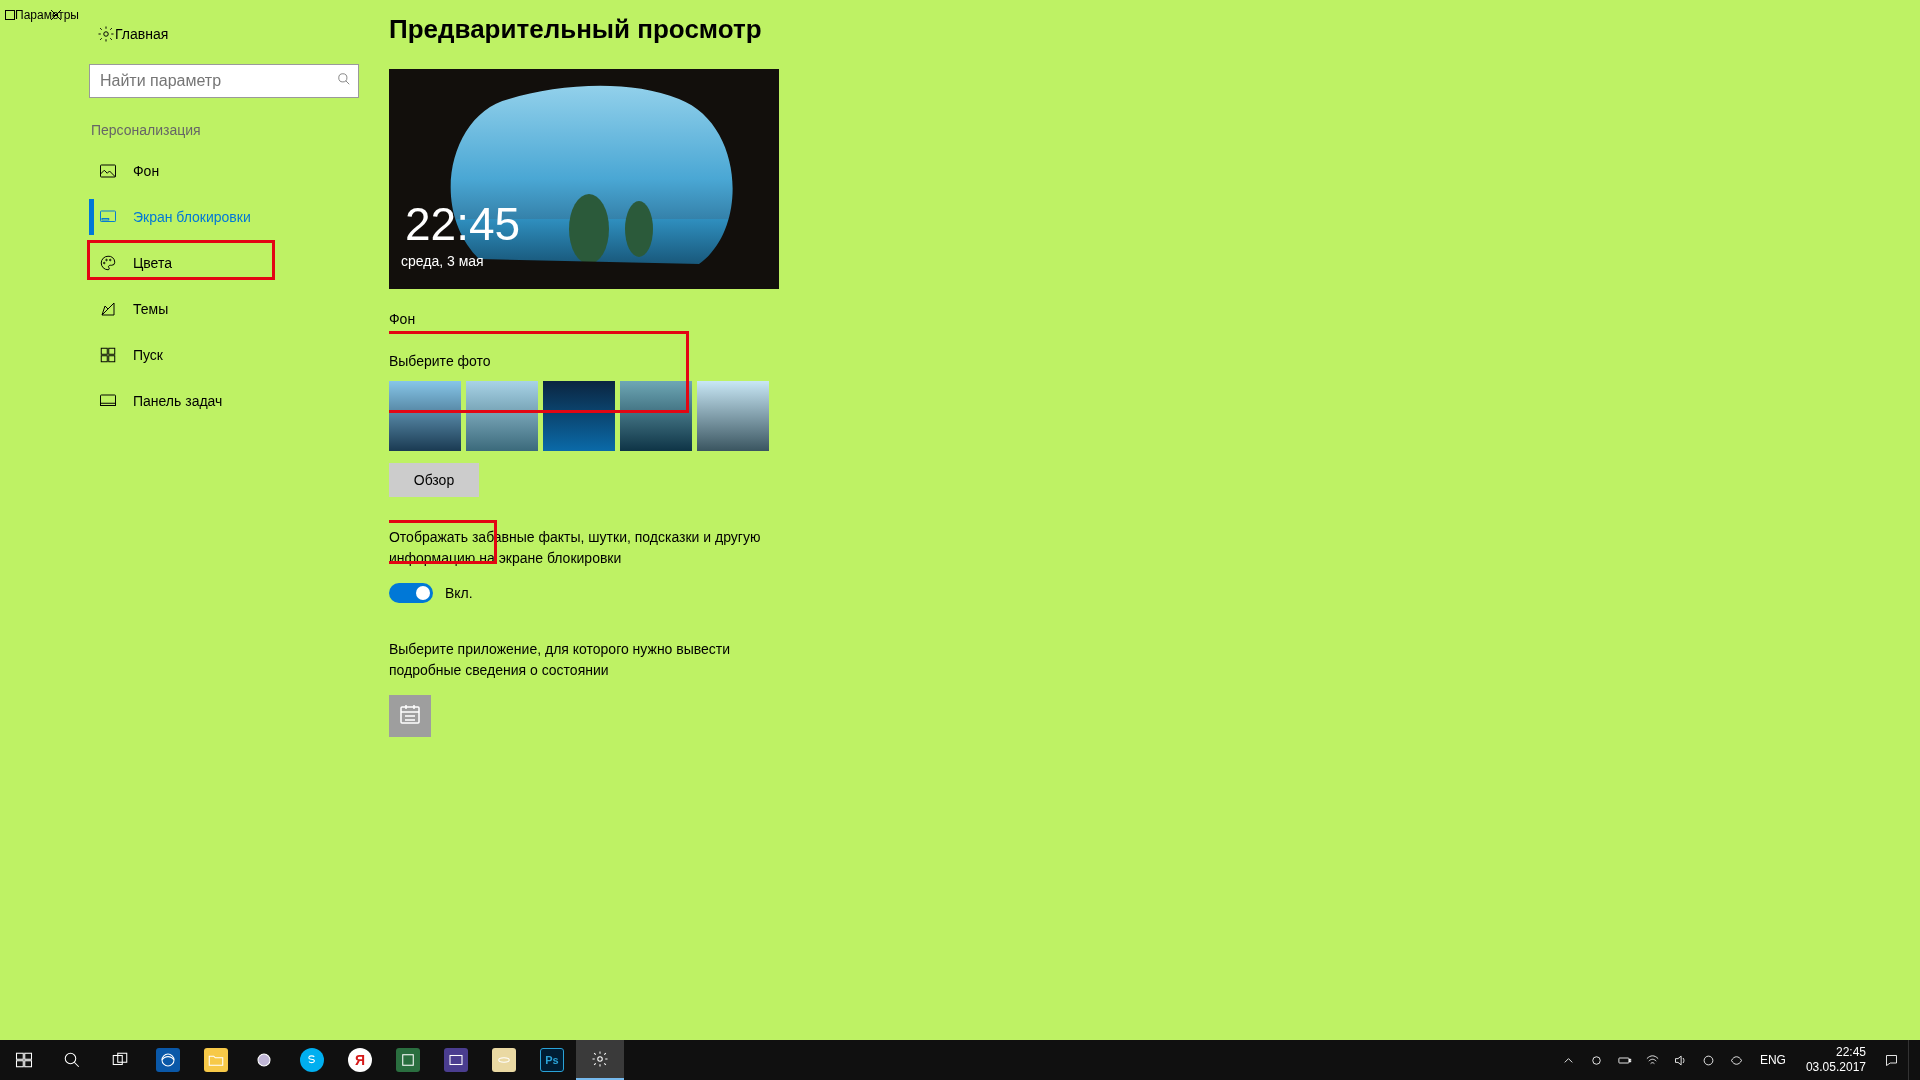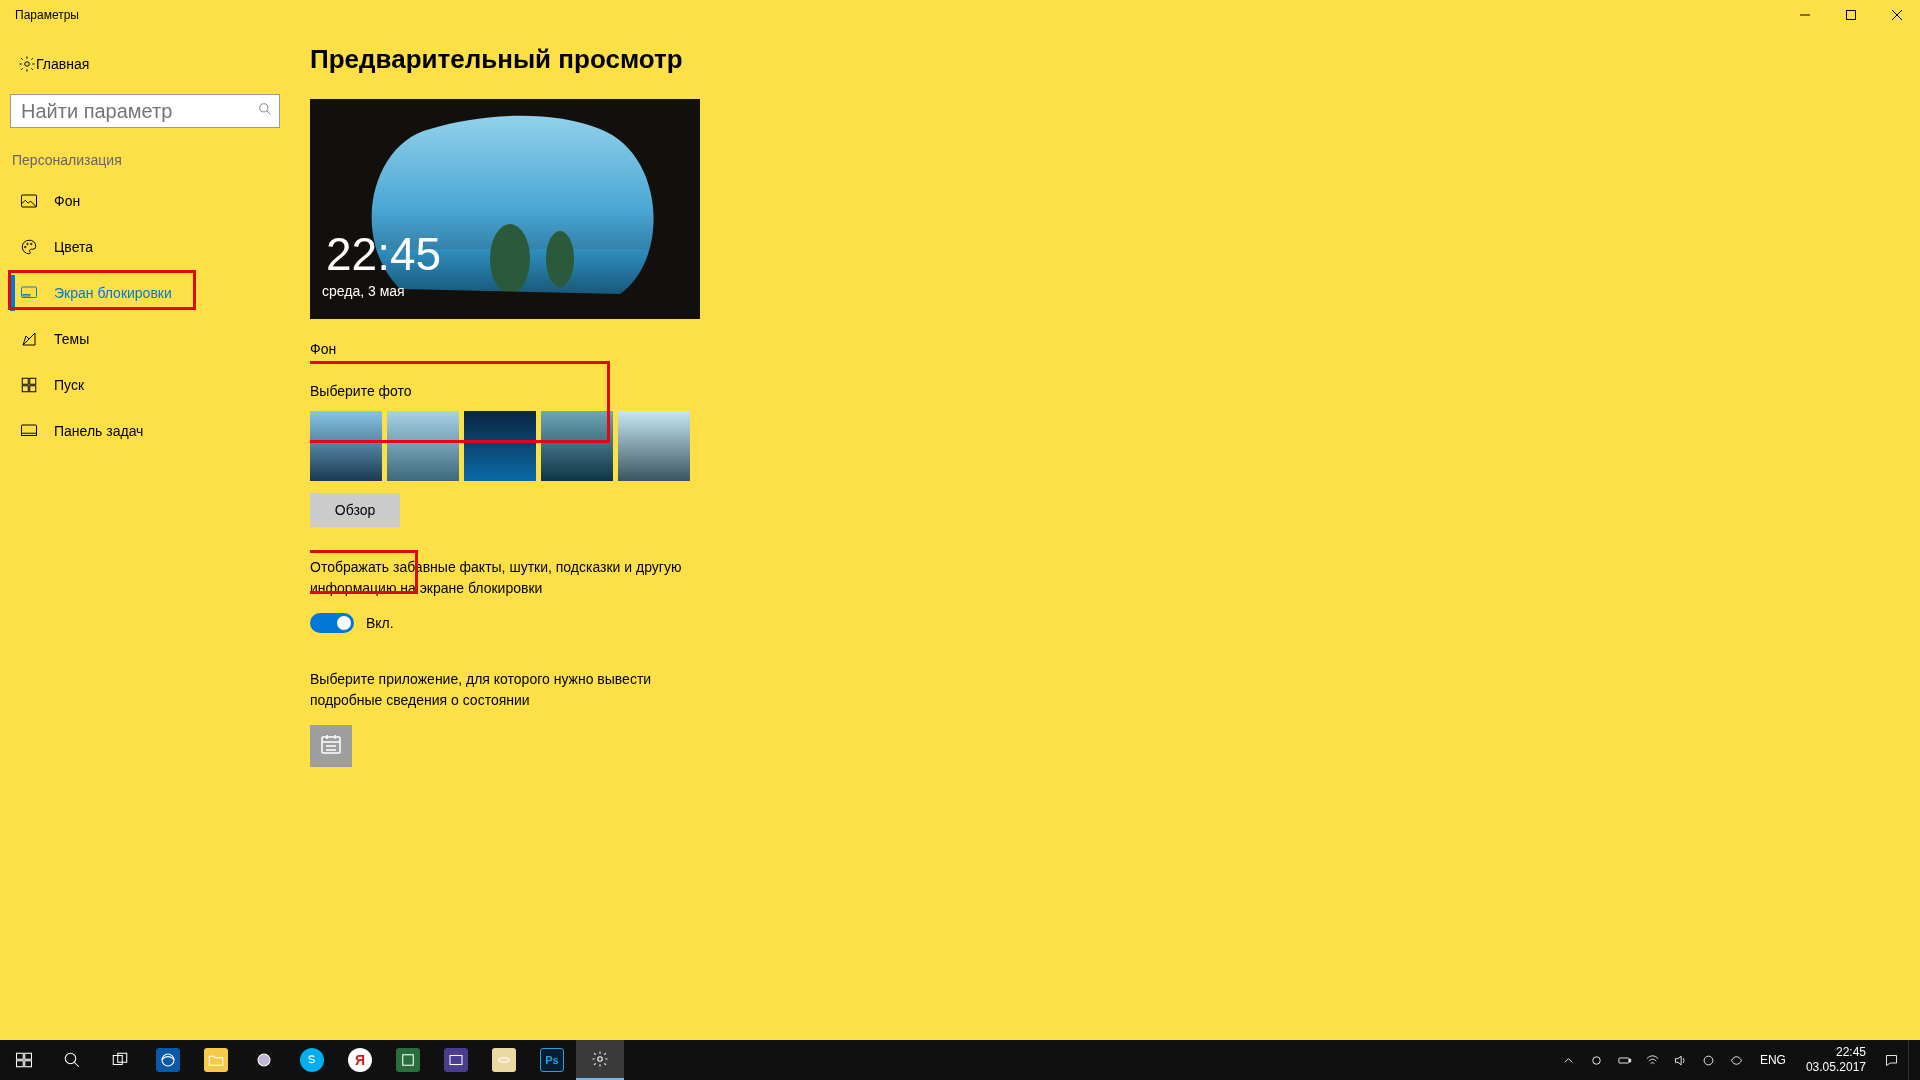--- a/index.html
+++ b/index.html
@@ -1,32 +1,32 @@
 <!DOCTYPE html>
 <html><head>
 <meta charset="utf-8">
 <style>
 html,body{margin:0;padding:0;width:1920px;height:1080px;font-family:"Segoe UI",Arial,sans-serif;background:#fff;overflow:hidden;color:#000}
 *{box-sizing:border-box}
 
 
-.window{position:absolute;top:0;left:0;right:0;bottom:40px;background:#fde047;display:flex;flex-direction:column}
+.window{position:absolute;top:0;left:0;right:0;bottom:40px;background:#bef264;display:flex;flex-direction:row}
 .titlebar{height:30px;display:flex;align-items:center;padding-left:15px;font-size:12px;color:#000;position:relative}
 .caption-controls{position:absolute;right:0;top:0;height:30px;display:flex}
 .caption-btn{width:46px;height:30px;display:flex;align-items:center;justify-content:center;color:#000;cursor:pointer}
 .caption-btn svg{width:10px;height:10px;stroke:#000;stroke-width:1;fill:none}
 
 
 .body{flex:1;display:flex;overflow:hidden}
 .sidebar{width:310px;padding:10px 10px 10px 10px;flex-shrink:0}
 .home-row{display:flex;align-items:center;height:48px;padding-left:8px;font-size:14px;cursor:pointer}
 .icon16{width:18px;height:18px;display:inline-flex;align-items:center;justify-content:center}
 .icon16 svg{width:18px;height:18px;stroke:#000;fill:none;stroke-width:1.3}
 .search-wrap{margin:6px 20px 18px 0}
-.search{width:100%;height:34px;border:1px solid #9a9a9a;padding:0 34px 0 10px;font-size:20px;outline:none;background:#fff}
+.search{width:100%;height:34px;border:1px solid #9a9a9a;padding:0 34px 0 10px;font-size:16px;outline:none;background:#fff}
 .search-wrap{position:relative}
 .search-ico{position:absolute;right:8px;top:50%;transform:translateY(-50%)}
 .search-ico svg{width:14px;height:14px;stroke:#777;fill:none;stroke-width:1.5}
 .group-title{font-size:14px;color:#666;padding:6px 0 10px 2px}
 .nav-item{display:flex;align-items:center;height:46px;padding-left:10px;gap:16px;font-size:14px;cursor:pointer;position:relative}
 .nav-item .icon16{width:18px}
 .nav-item.active{color:#0078d7}
 .nav-item.active::before{content:"";position:absolute;left:0;top:5px;bottom:5px;width:5px;background:#0078d7}
 .nav-item.active .icon16 svg{stroke:#0078d7}
 .highlight-red{position:absolute;border:3px solid #e30613;pointer-events:none}
@@ -132,40 +132,40 @@
         <div class="nav-item">
           <span class="icon16">
             <svg viewBox="0 0 24 24">
                 <rect x="2" y="4" width="20" height="16" rx="1"></rect>
                 <path d="M2 16l5-5 4 4 3-3 8 8"></path>
               </svg>
           </span>
           <span>Фон</span>
         </div>
 
+        <div class="nav-item active">
+          <span class="icon16">
+            <svg viewBox="0 0 24 24">
+                <rect x="2" y="4" width="20" height="14" rx="1"></rect>
+                <rect x="4" y="14" width="9" height="2"></rect>
+              </svg>
+          </span>
+          <span>Экран блокировки</span>
+        </div>
+
         <div class="nav-item">
           <span class="icon16">
             <svg viewBox="0 0 24 24">
                 <path d="M12 3a9 9 0 100 18c2 0 2-2 1-3s0-3 2-3h2a4 4 0 004-4 8 8 0 00-9-8z"></path>
                 <circle cx="7" cy="12" r="1"></circle>
                 <circle cx="10" cy="8" r="1"></circle>
                 <circle cx="15" cy="8" r="1"></circle>
               </svg>
           </span>
           <span>Цвета</span>
-        </div>
-
-        <div class="nav-item active">
-          <span class="icon16">
-            <svg viewBox="0 0 24 24">
-                <rect x="2" y="4" width="20" height="14" rx="1"></rect>
-                <rect x="4" y="14" width="9" height="2"></rect>
-              </svg>
-          </span>
-          <span>Экран блокировки</span>
         </div>
 
         <div class="nav-item">
           <span class="icon16">
             <svg viewBox="0 0 24 24">
                 <path d="M4 20l4-12 4 4 8-8v16z"></path>
                 <path d="M4 20L20 4"></path>
               </svg>
           </span>
           <span>Темы</span>

